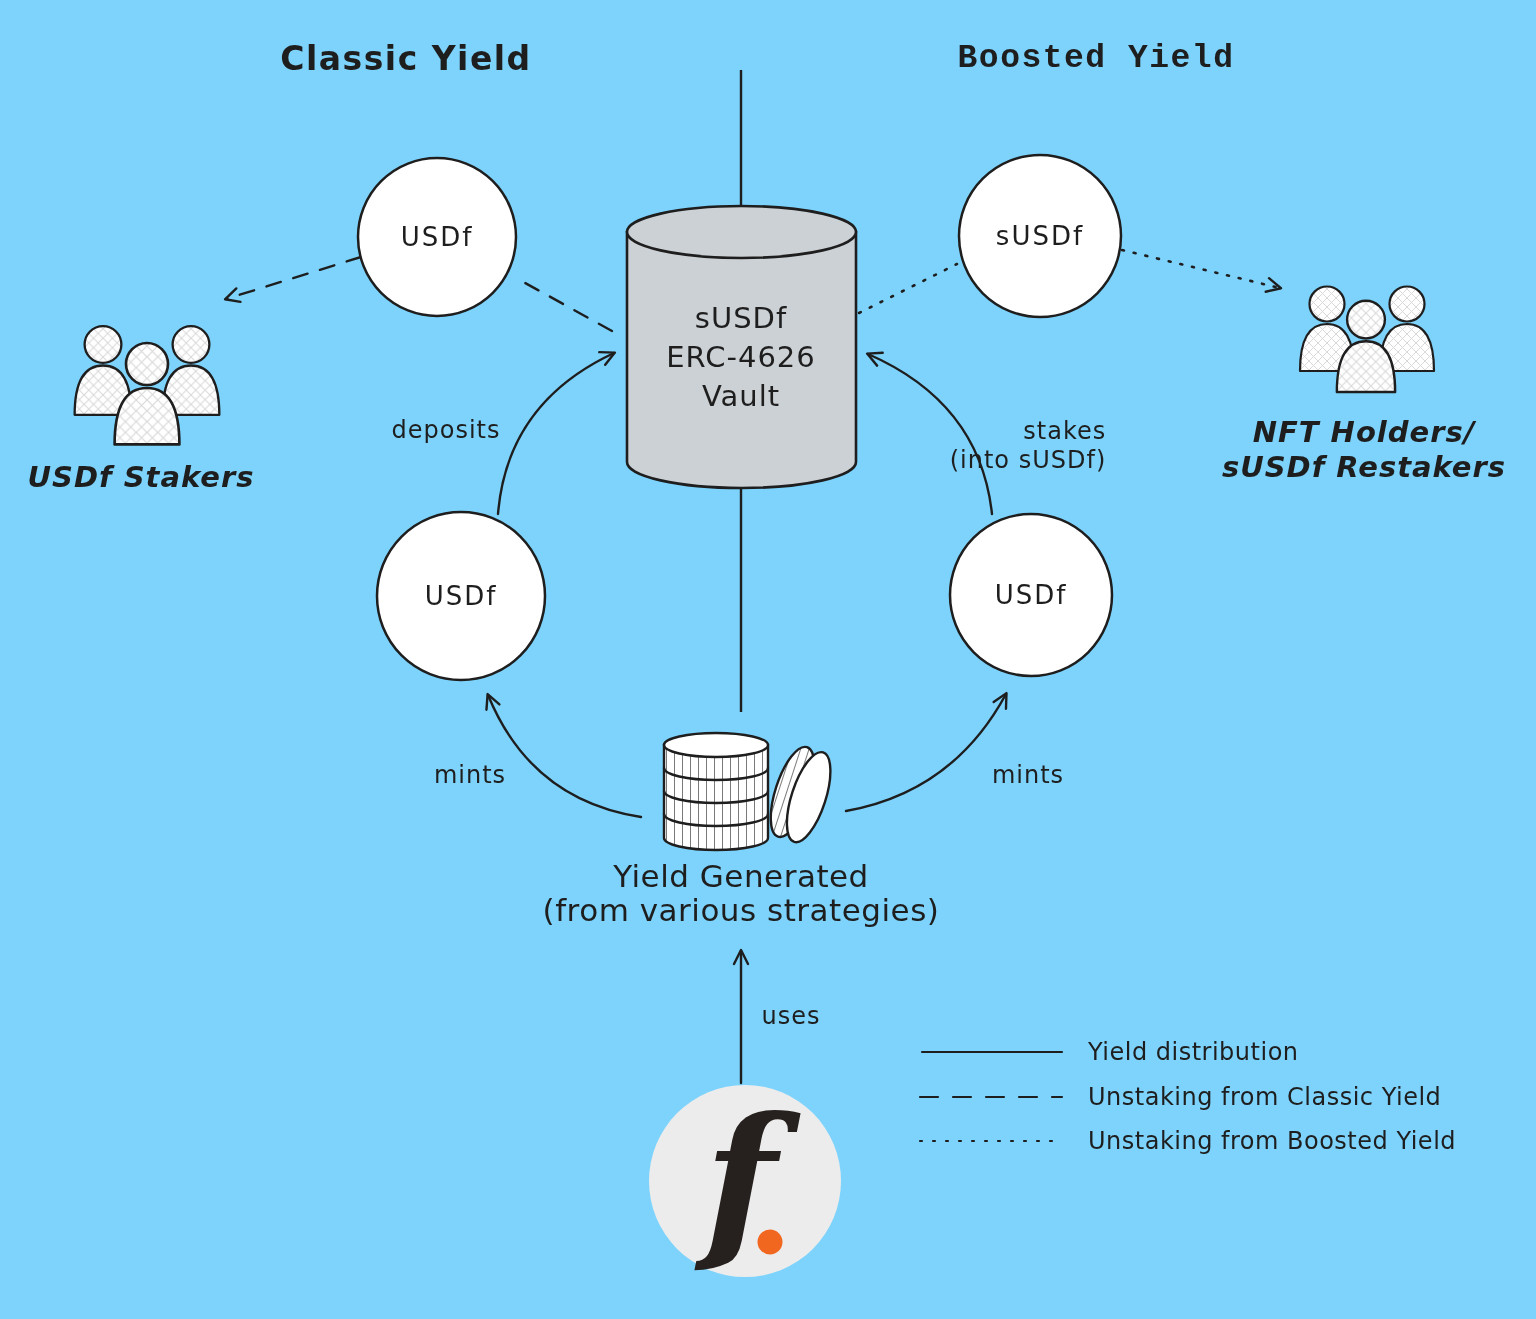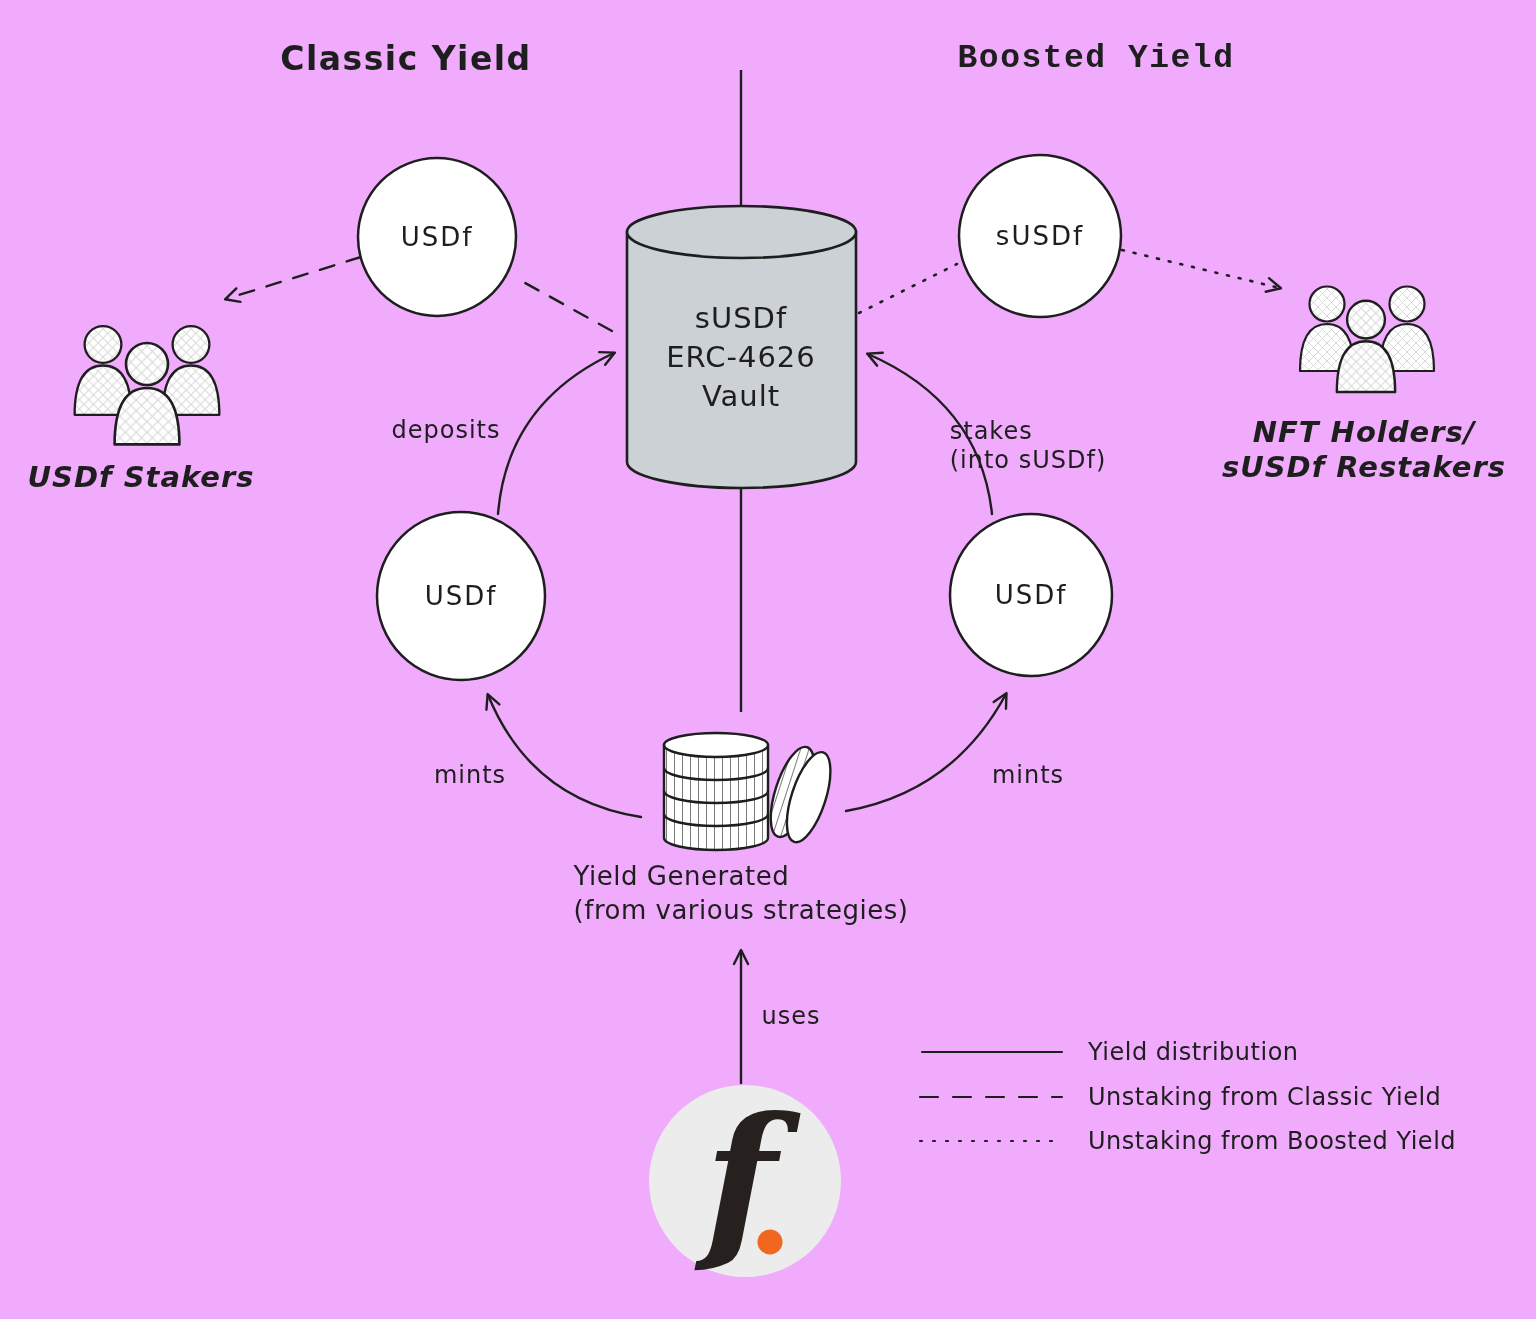--- a/index.html
+++ b/index.html
@@ -1,39 +1,39 @@
 <!DOCTYPE html>
 <html><head>
 <meta charset="utf-8">
 <style>
   * { margin: 0; padding: 0; box-sizing: border-box; }
   html, body { background: #ffffff; }
   .canvas {
     position: relative;
     width: 1536px;
     height: 1319px;
-    background: #f0abfc;
+    background: #7dd3fc;
     overflow: hidden;
     font-family: "DejaVu Sans", sans-serif;
     color: #1e1e1e;
   }
   .layer { position: absolute; inset: 0; }
   svg.layer { pointer-events: none; }
   .lbl {
     position: absolute;
     transform: translate(-50%, -50%);
     white-space: nowrap;
     color: #1e1e1e;
   }
   .title { font-size: 33px; font-weight: 700; letter-spacing: 1.5px; }
   .token { font-size: 26px; letter-spacing: 2px; }
   .vault-label { font-size: 29px; text-align: center; line-height: 39px; letter-spacing: 1px; font-weight: 500; }
   .actor { font-size: 29px; font-weight: 700; letter-spacing: 1px; text-align: center; line-height: 35px; font-style: italic; }
-  .flow { font-size: 24px; letter-spacing: 1px; text-align: left; line-height: 29px; }
-  .yield-label { font-size: 26px; line-height: 34px; letter-spacing: 0.5px; }
+  .flow { font-size: 24px; letter-spacing: 1px; text-align: right; line-height: 29px; }
+  .yield-label { font-size: 31px; text-align: center; line-height: 34px; letter-spacing: 0.5px; }
   .legend-label {
     position: absolute;
     transform: translateY(-50%);
     font-size: 24px;
     letter-spacing: 0.5px;
     white-space: nowrap;
     color: #1e1e1e;
     margin-left: 8px;
   }
   .logo-letter {

